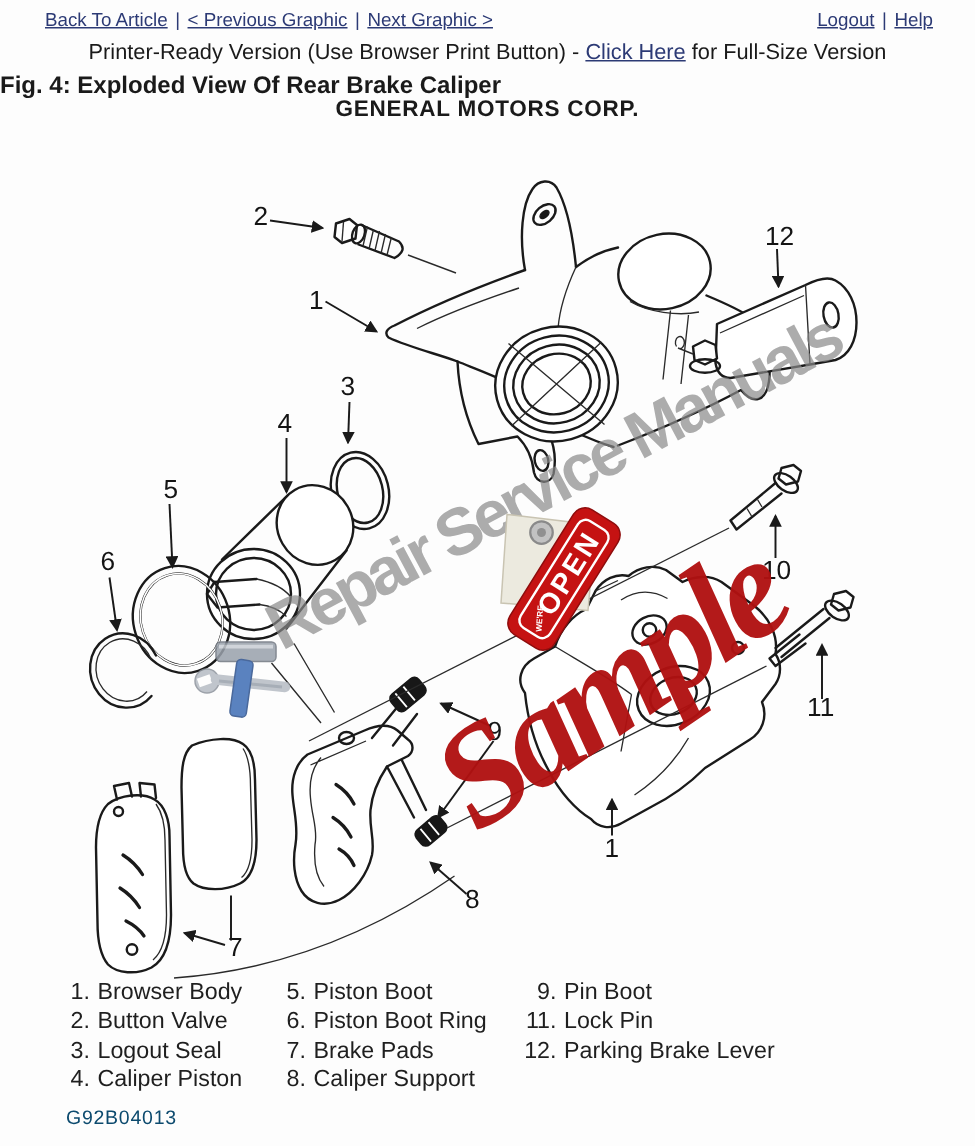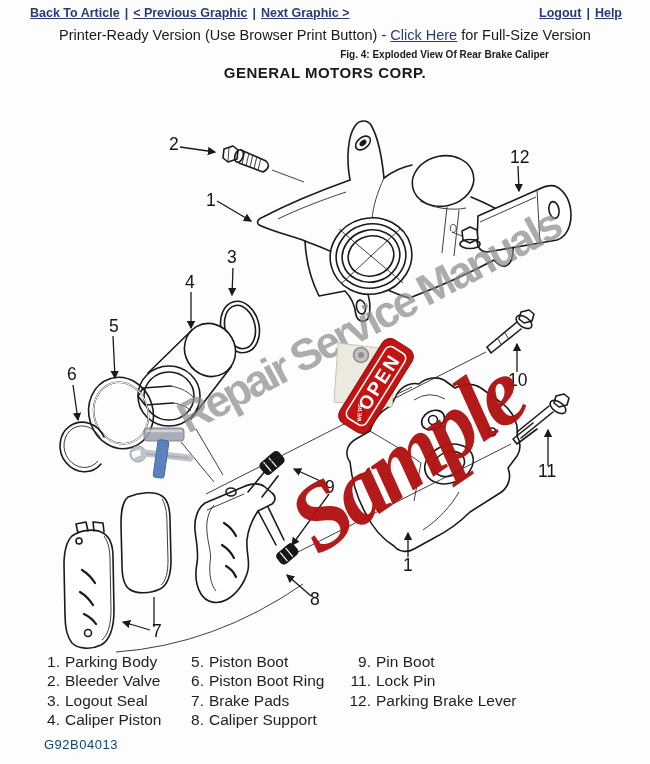--- a/index.html
+++ b/index.html
@@ -1,27 +1,27 @@
 <!DOCTYPE html>
 <html><head>
 <meta charset="utf-8">
 <style>
   html,body{margin:0;padding:0;background:#fdfdfd;width:650px;height:764px;overflow:hidden;
     font-family:"Liberation Sans",sans-serif;-webkit-font-smoothing:antialiased;}
   .page{position:relative;width:650px;height:764px;background:#fdfdfd;}
   
   .navbar{position:absolute;top:6px;left:30px;right:28px;display:flex;justify-content:space-between;
-    font-size:12.5px;font-weight:bold;color:#2c3a75;z-index:3;}
+    font-size:12.5px;font-weight:normal;color:#2c3a75;z-index:3;}
   .navgroup{display:flex;align-items:baseline;}
   .navlink{color:#2c3a75;text-decoration:underline;cursor:pointer;white-space:pre;}
   .navsep{margin:0 5px;text-decoration:none;color:#2c3a75;}
   .printer-line{position:absolute;top:27px;left:0;width:650px;text-align:center;font-size:14.5px;
     font-weight:normal;color:#1a1a1a;z-index:3;}
   .printer-line .navlink{font-size:14.5px;}
-  .fig-caption{position:absolute;top:49px;left:0;width:549px;text-align:right;font-size:10px;
+  .fig-caption{position:absolute;top:49px;left:0;width:549px;text-align:left;font-size:16px;
     font-weight:bold;color:#1a1a1a;z-index:3;}
   .company-line{position:absolute;top:64px;left:0;width:650px;text-align:center;font-size:15px;
     font-weight:bold;letter-spacing:.5px;color:#1a1a1a;z-index:3;}
   
   svg.diagram{position:absolute;top:0;left:0;z-index:1;}
   svg.diagram .art{stroke:#1a1a1a;stroke-width:1.6;fill:none;stroke-linecap:round;stroke-linejoin:round;}
   svg.diagram .artw{stroke:#1a1a1a;stroke-width:1.6;fill:#fff;stroke-linejoin:round;}
   svg.diagram .thin{stroke:#2a2a2a;stroke-width:.9;fill:none;}
   svg.diagram .hatch{stroke:#1a1a1a;stroke-width:2.2;fill:none;stroke-linecap:round;}
   svg.diagram .dark{fill:#171717;stroke:#171717;}
@@ -261,25 +261,25 @@
         <text class="sign-small" x="-38" y="6" transform="rotate(-28 -38 6)">WE'RE</text>
       </g>
     </g>
 
     <text class="wm-sample" x="318" y="556" transform="rotate(-34.5 318 556)" textLength="262">Sample</text>
   </svg>
 
   <div class="legend-col c0">
       <div class="legend-row">
         <span class="num">1.</span>
-        <span>Parking Body</span>
+        <span>Browser Body</span>
       </div>
       <div class="legend-row">
         <span class="num">2.</span>
-        <span>Bleeder Valve</span>
+        <span>Button Valve</span>
       </div>
       <div class="legend-row">
         <span class="num">3.</span>
         <span>Logout Seal</span>
       </div>
       <div class="legend-row">
         <span class="num">4.</span>
         <span>Caliper Piston</span>
       </div>
     </div>

